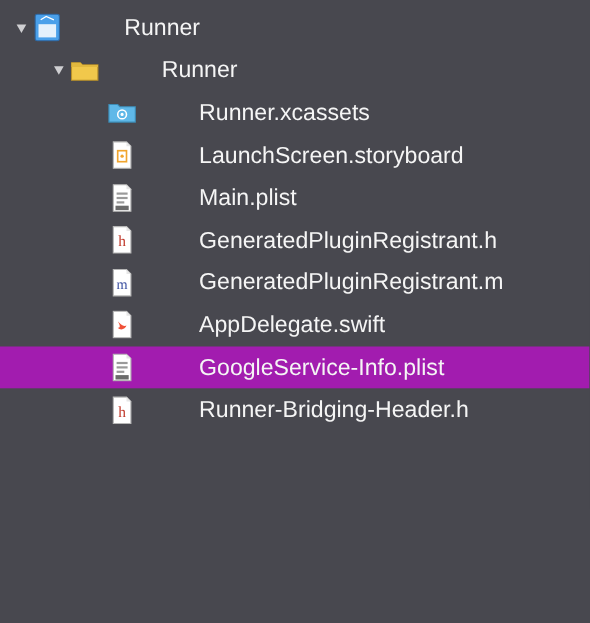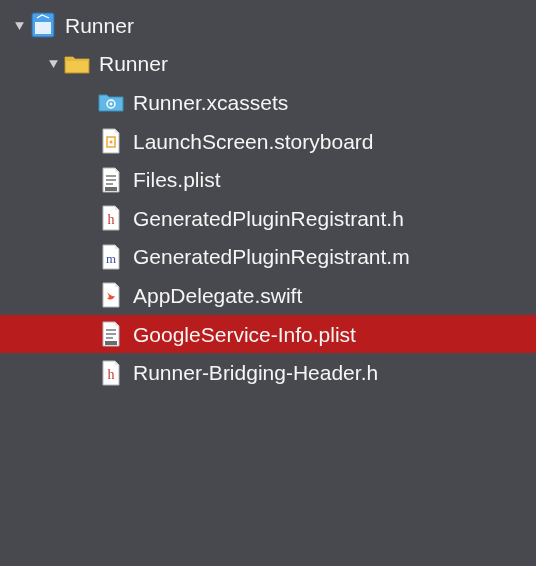--- a/index.html
+++ b/index.html
@@ -13,41 +13,41 @@
     -webkit-font-smoothing: antialiased;
   }
   .tree { padding-top: 6px; }
   .row {
     display: flex;
     align-items: center;
     height: 38.6px;
     white-space: nowrap;
     padding-right: 8px;
   }
-  .row.selected { background: #b91c1c; }
+  .row.selected { background: #a21caf; }
   .indent { display: inline-block; height: 1px; }
   .disclosure {
     width: 18px;
     display: inline-flex;
     justify-content: center;
     align-items: center;
     margin-right: 2px;
     flex-shrink: 0;
   }
   .disclosure svg { display: block; }
   .icon {
     width: 26px;
     display: inline-flex;
     justify-content: center;
     align-items: center;
     margin-right: 9px;
     flex-shrink: 0;
   }
   .icon svg { display: block; }
-  .label { line-height: 1; }
+  .label { line-height: 1; margin-left: 48px; }
 </style>
 </head>
 <body>
 
 <div class="tree">
 
   <div class="row">
     <span class="indent" style="width:10px"></span>
     <span class="disclosure">
       <svg width="11" height="11" viewBox="0 0 10 10">
@@ -112,21 +112,21 @@
     <span class="icon">
       <svg width="20" height="26" viewBox="0 0 20 26">
         <path d="M2 1 H14 L18 5 V25 H2 Z" fill="#fff" stroke="#b6b6b6"></path>
         <path d="M14 1 V5 H18 Z" fill="#e6e6e6"></path>
         <rect x="5" y="8" width="10" height="2" fill="#9a9a9a"></rect>
         <rect x="5" y="12" width="10" height="2" fill="#9a9a9a"></rect>
         <rect x="5" y="16" width="7" height="2" fill="#9a9a9a"></rect>
         <rect x="4" y="20" width="12" height="4" fill="#6b6b6b"></rect>
       </svg>
     </span>
-    <span class="label">Files.plist</span>
+    <span class="label">Main.plist</span>
   </div>
 
 
   <div class="row">
     <span class="indent" style="width:98px"></span>
     <span class="icon">
       <svg width="20" height="26" viewBox="0 0 20 26">
         <path d="M2 1 H14 L18 5 V25 H2 Z" fill="#fff" stroke="#b6b6b6"></path>
         <path d="M14 1 V5 H18 Z" fill="#e6e6e6"></path>
         <text x="10" y="19" font-family="Georgia,serif" font-size="14" text-anchor="middle" fill="#c0392b">h</text>

